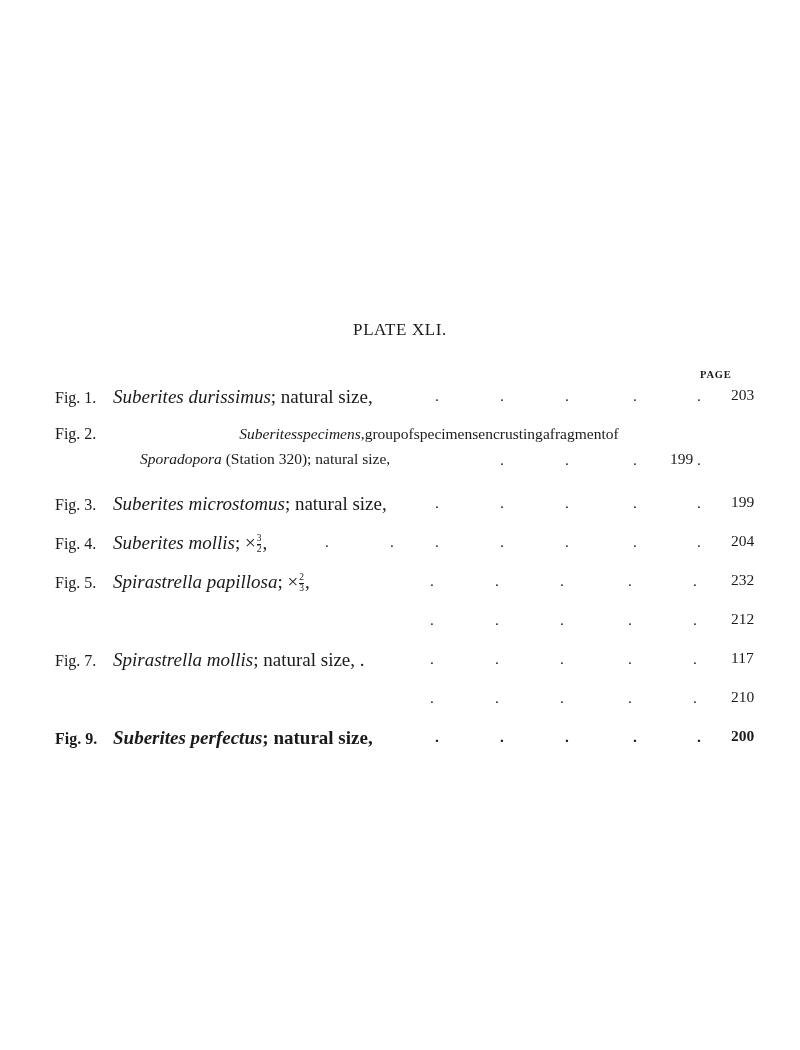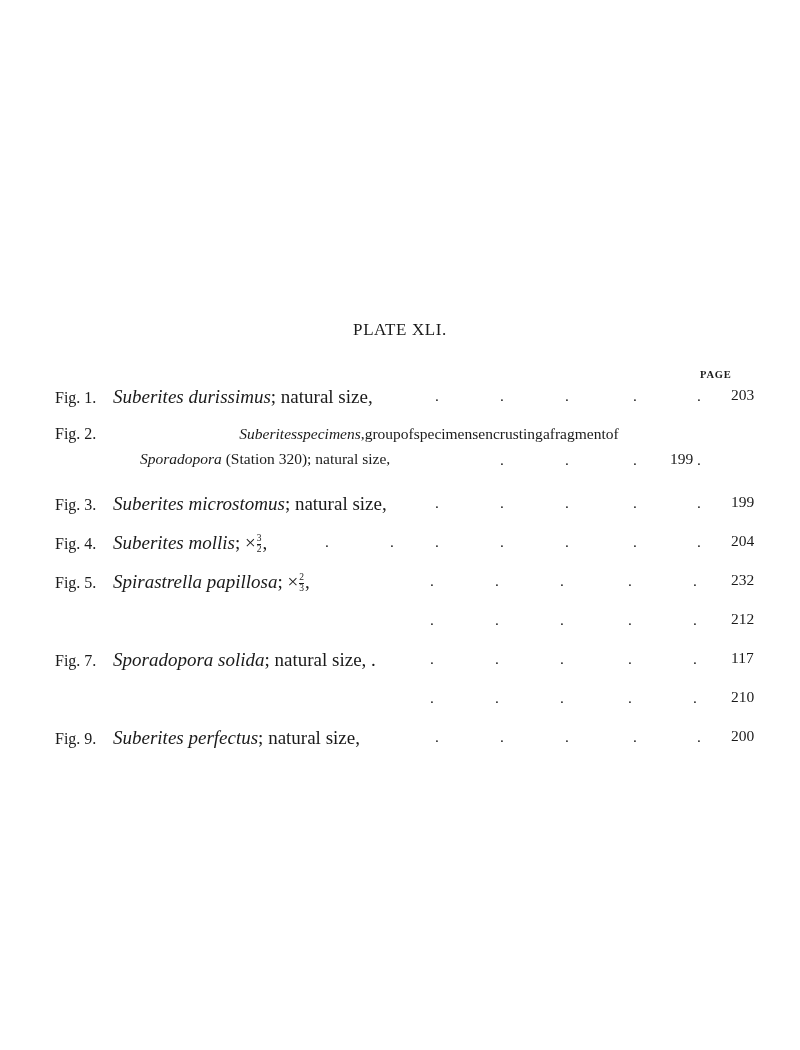--- a/index.html
+++ b/index.html
@@ -228,21 +228,21 @@
         <span style="left:70px;">.</span>
         <span style="left:135px;">.</span>
         <span style="left:203px;">.</span>
         <span style="left:268px;">.</span>
       </span>
       <span class="pagenum">212</span>
     </div>
 
     <div class="entry" style="height:26px;">
       <span class="entry-line">
-        <span class="fig-label">Fig. 7.</span><span class="desc ital">Sporadopora solida</span><span class="desc">; natural size, .</span>
+        <span class="fig-label">Fig. 7.</span><span class="desc ital">Spirastrella mollis</span><span class="desc">; natural size, .</span>
       </span>
       <span class="dots">
         <span style="left:5px;">.</span>
         <span style="left:70px;">.</span>
         <span style="left:135px;">.</span>
         <span style="left:203px;">.</span>
         <span style="left:268px;">.</span>
       </span>
       <span class="pagenum">117</span>
     </div>
@@ -251,21 +251,21 @@
       <span class="dots" style="left:375px;">
         <span style="left:0px;">.</span>
         <span style="left:65px;">.</span>
         <span style="left:130px;">.</span>
         <span style="left:198px;">.</span>
         <span style="left:263px;">.</span>
       </span>
       <span class="pagenum">210</span>
     </div>
 
-    <div class="entry" style="height:26px;">
+    <div class="entry" style="height:26px;font-weight:bold;">
       <span class="entry-line">
         <span class="fig-label">Fig. 9.</span><span class="desc ital">Suberites perfectus</span><span class="desc">; natural size,</span>
       </span>
       <span class="dots">
         <span style="left:10px;">.</span>
         <span style="left:75px;">.</span>
         <span style="left:140px;">.</span>
         <span style="left:208px;">.</span>
         <span style="left:272px;">.</span>
       </span>

